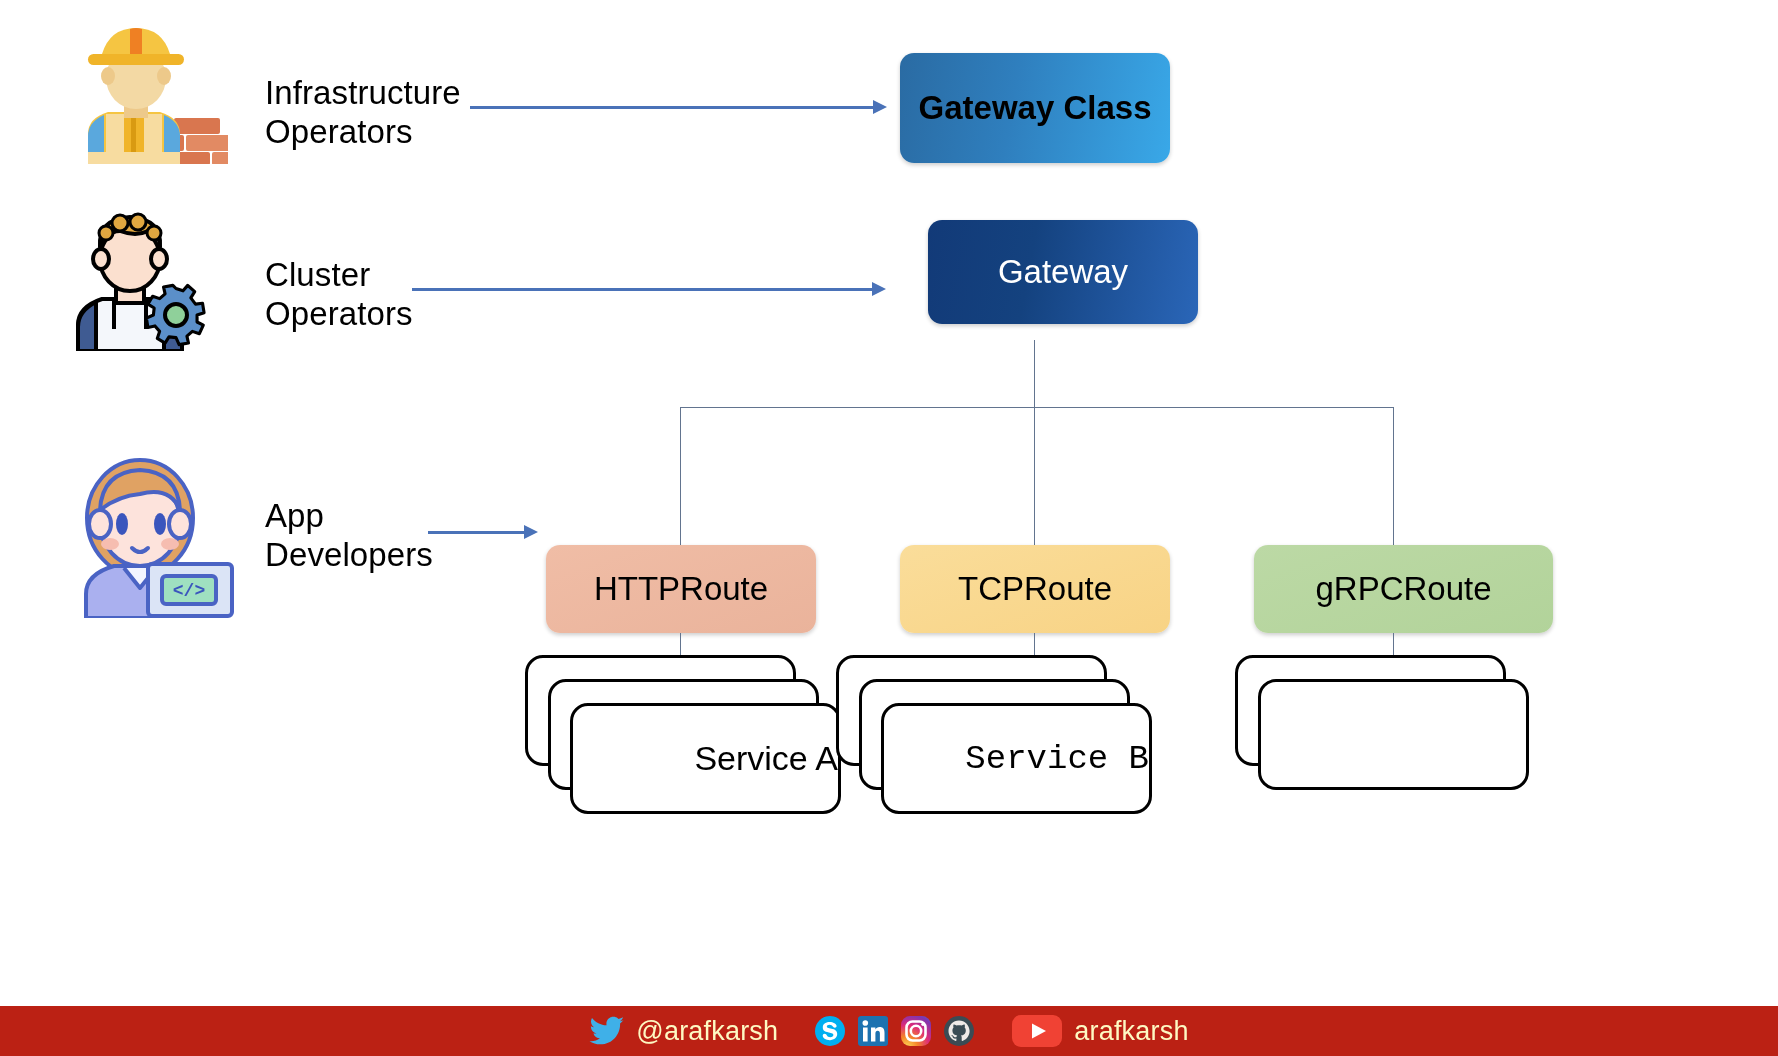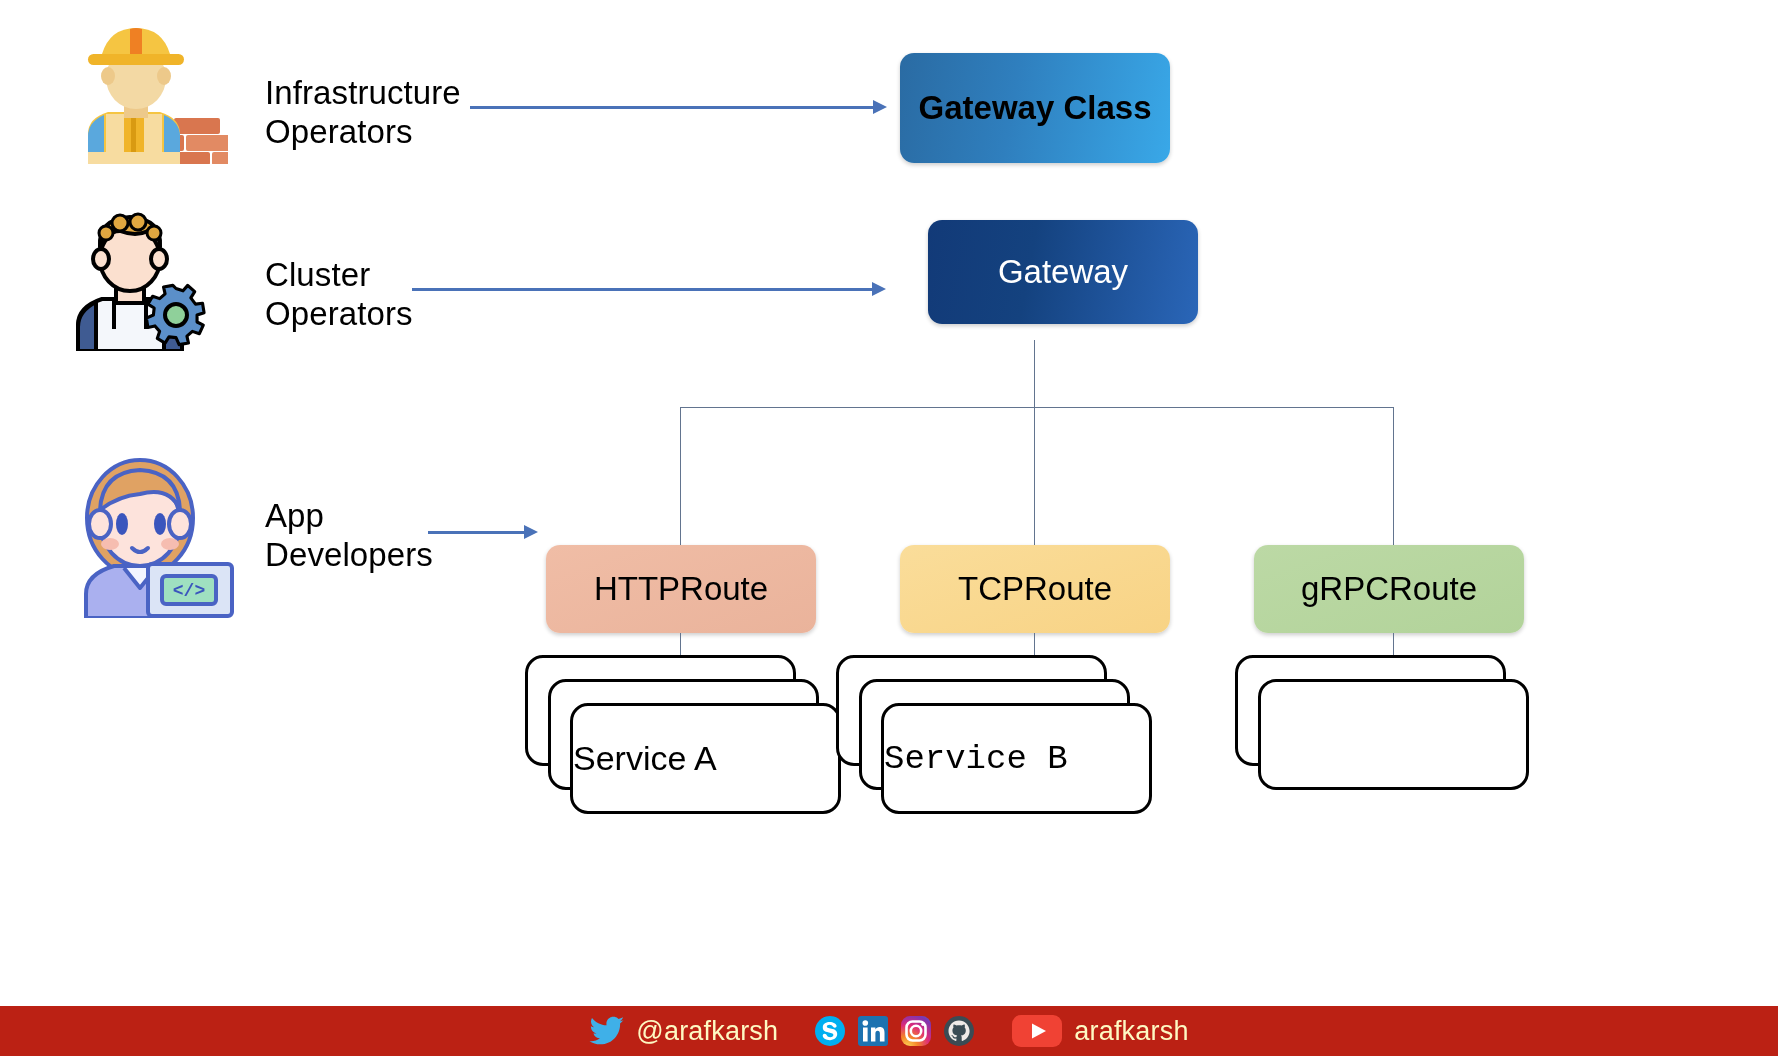--- a/index.html
+++ b/index.html
@@ -50,21 +50,21 @@
   
   .vline{position:absolute;width:1px;background:#62748f;}
   .hline{position:absolute;height:1px;background:#62748f;}
 
   
   .svc-stack{position:absolute;}
   .svc-card{
     position:absolute;background:#fff;border:3px solid #000;border-radius:18px;
   }
   .svc-card.front{
-    display:flex;align-items:center;justify-content:flex-start;
+    display:flex;align-items:center;justify-content:flex-end;
     font-size:34px;color:#000;
   }
 
   
   .footer{
     position:absolute;left:0;bottom:0;width:1778px;height:50px;background:#bb2114;
     display:flex;align-items:center;justify-content:center;gap:11px;
   }
   .footer .handle{color:#fef9c3;font-size:27px;letter-spacing:.2px;}
   .footer .sep{width:14px;}
@@ -188,21 +188,21 @@
     <span class="shaft"></span>
     <span class="head"></span>
   </div>
 
   <div class="node route tcp" style="left:900px;top:545px;width:270px;height:88px;">
     <span>TCPRoute</span>
   </div>
   <div class="node route http" style="left:546px;top:545px;width:270px;height:88px;">
     <span>HTTPRoute</span>
   </div>
-  <div class="node route grpc" style="left:1254px;top:545px;width:270px;height:88px;">
+  <div class="node route grpc" style="left:1254px;top:545px;width:299px;height:88px;">
     <span>gRPCRoute</span>
   </div>
 
   <div class="vline" style="left:680px;top:633px;height:124px;"></div>
   <div class="vline" style="left:1034px;top:633px;height:124px;"></div>
   <div class="vline" style="left:1393px;top:633px;height:124px;"></div>
 
   <div class="svc-stack" style="left:525px;top:655px;width:320px;height:165px;">
     <div class="svc-card back2" style="left:0px;top:0px;width:265px;height:105px;"></div>
     <div class="svc-card back1" style="left:23px;top:24px;width:265px;height:105px;"></div>

